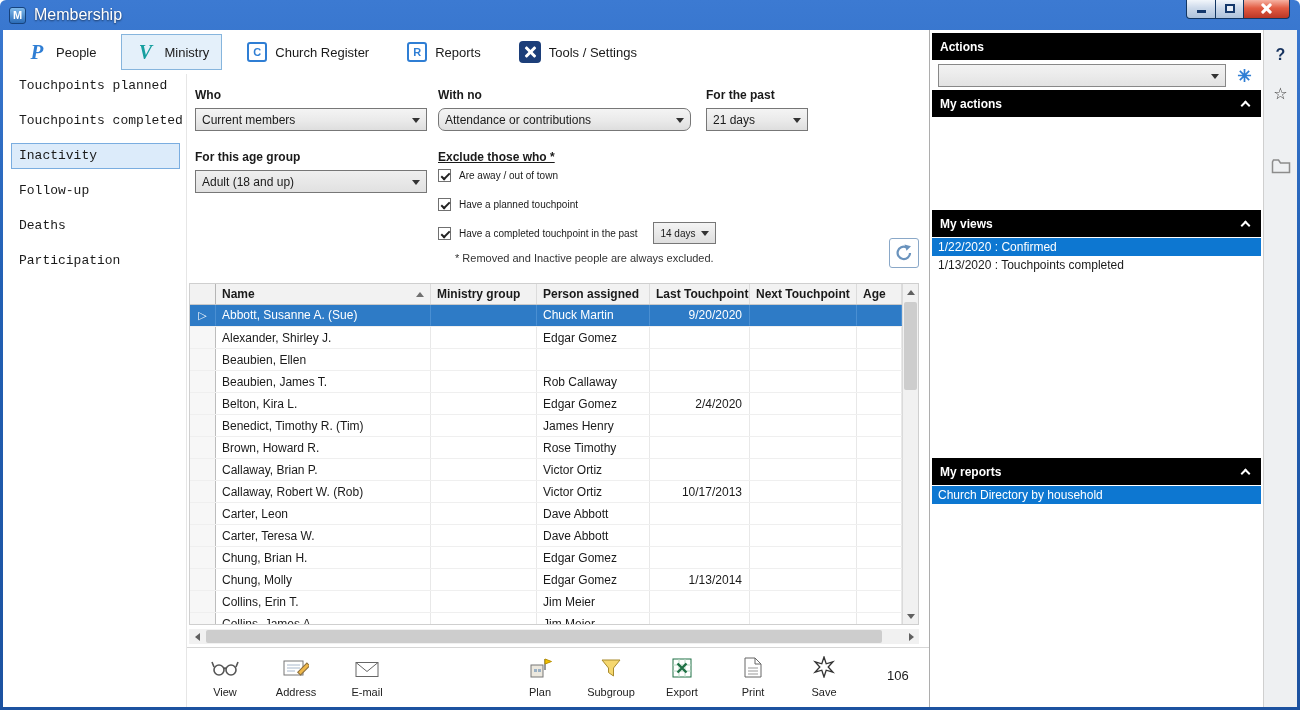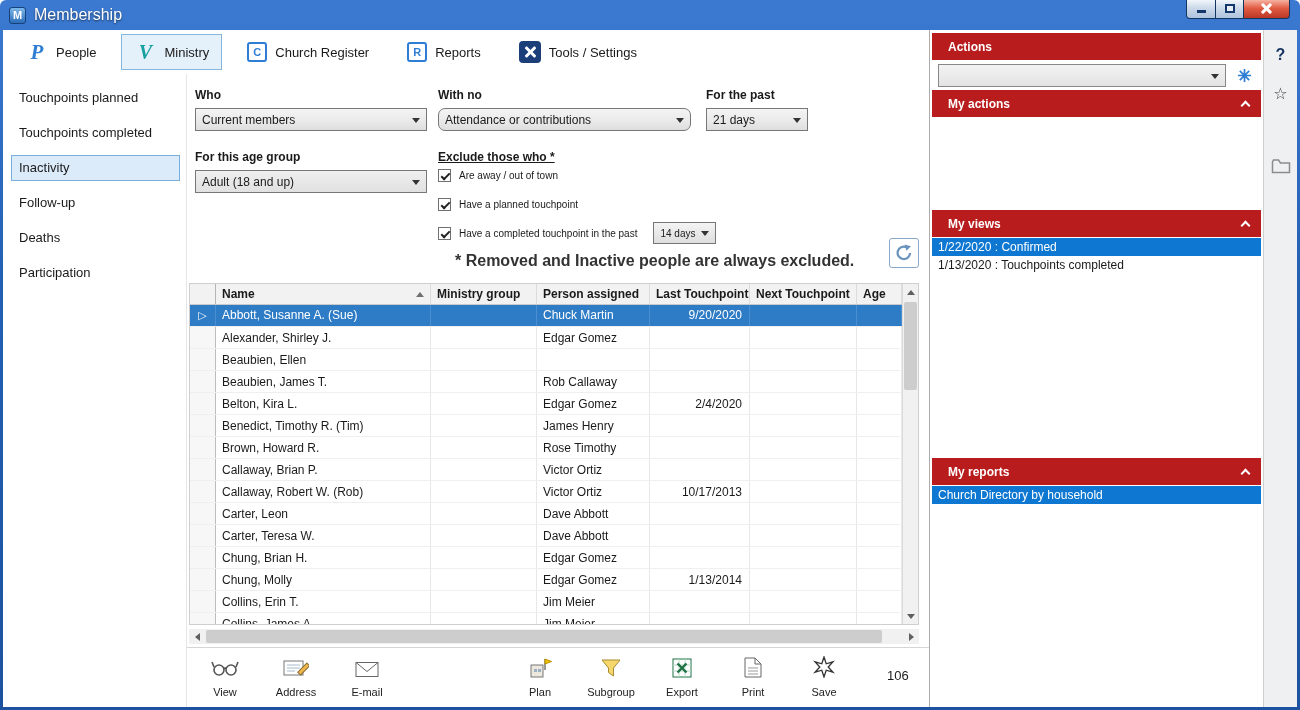--- a/index.html
+++ b/index.html
@@ -34,34 +34,34 @@
   .ti-ministry::before { content:"V"; font-family:"Liberation Serif",serif; font-style:italic; font-size:20px; color:#169f9f; }
   .ti-register,.ti-reports { width:20px; height:20px; border:2px solid #2f7ed4; border-radius:3px; }
   .ti-register::before { content:"C"; font-size:11px; color:#2f7ed4; }
   .ti-reports::before { content:"R"; font-size:11px; color:#2f7ed4; }
   .ti-tools { background:#1c3e79; border-radius:4px; }
   .ti-tools::before,.ti-tools::after { content:""; position:absolute; left:10px; top:4px; width:3px; height:14px; background:#fff; border-radius:1px; }
   .ti-tools::before { transform:rotate(45deg); }
   .ti-tools::after { transform:rotate(-45deg); }
 
   
-  .sidebar { position:absolute; left:0; top:43px; width:183px; bottom:0; padding-top:12px; }
+  .sidebar { position:absolute; left:0; top:31px; width:183px; bottom:0; padding-top:12px;font-family:Liberation Mono, monospace; }
   .side-item { margin:0 6px 9px 8px; height:26px; line-height:24px; padding-left:7px; font-size:13px; border:1px solid transparent; white-space:nowrap; }
   .side-item.selected { background:#dcebfa; border-color:#7aade0; }
 
   
   .main-panel { position:absolute; left:183px; top:44px; width:743px; bottom:0; border-left:1px solid #e6e6e6; }
   .f-label { position:absolute; font-weight:bold; font-size:12px; white-space:nowrap; }
   .combo { position:absolute; height:23px; border:1px solid #777; background:linear-gradient(#f4f4f4,#eaeaea 55%,#dedede); display:flex; align-items:center; padding:0 20px 0 6px; font-size:12px; white-space:nowrap; overflow:hidden; }
   .dd { position:absolute; right:6px; top:9px; border-left:4px solid transparent; border-right:4px solid transparent; border-top:5px solid #333; }
   .cb-row { position:absolute; display:flex; align-items:center; gap:8px; height:22px; font-size:10px; white-space:nowrap; }
   .cb { width:13px; height:13px; border:1px solid #707070; background:#fff; position:relative; flex:0 0 auto; }
   .cb::after { content:""; position:absolute; left:2px; top:3px; width:7px; height:3px; border-left:2px solid #222; border-bottom:2px solid #222; transform:rotate(-45deg); }
   .combo-inline { position:relative; height:22px; border:1px solid #777; background:linear-gradient(#f4f4f4,#dedede); display:flex; align-items:center; padding:0 20px 0 6px; margin-left:8px; }
-  .note { position:absolute; font-size:16px; color:#333;font-weight:bold; }
+  .note { position:absolute; font-size:11px; color:#333; }
   .refresh-btn { position:absolute; width:30px; height:30px; border:1px solid #8aa8c8; border-radius:3px; background:#fff; display:flex; align-items:center; justify-content:center; }
 
   
   .grid { position:absolute; left:2px; top:209px; width:730px; height:342px; border:1px solid #cfcfcf; background:#fff; }
   .grid-header { position:absolute; left:0; top:0; width:712px; height:21px; display:grid; grid-template-columns:26px 215px 106px 113px 100px 107px 1fr; background:#f2f2f2; border-bottom:1px solid #c9c9c9; }
   .h-cell { border-right:1px solid #dcdcdc; display:flex; align-items:center; padding-left:6px; font-weight:bold; font-size:12px; position:relative; white-space:nowrap; overflow:hidden; }
   .h-ind { background:#f2f2f2; border-right:1px solid #b5b5b5; }
   .sort-asc { position:absolute; right:6px; top:8px; border-left:4px solid transparent; border-right:4px solid transparent; border-bottom:5px solid #707070; }
   .grid-rows { position:absolute; left:0; top:21px; width:712px; height:319px; overflow:hidden; }
   .grid-row { display:grid; grid-template-columns:26px 215px 106px 113px 100px 107px 1fr; height:22px; border-bottom:1px solid #efefef; }
@@ -82,21 +82,21 @@
   .hs-thumb { position:absolute; left:17px; top:1px; height:13px; width:676px; background:#cdcdcd; border-radius:2px; }
 
   
   .btoolbar { position:absolute; left:0; right:0; top:573px; bottom:0; border-top:1px solid #d6d6d6; }
   .tb-btn { position:absolute; top:6px; width:58px; height:44px; display:flex; flex-direction:column; align-items:center; justify-content:space-between; font-size:11px; color:#222; }
   .tb-btn .ic { height:24px; display:flex; align-items:flex-end; }
   .tb-count { position:absolute; left:688px; top:20px; font-size:13px;margin-left:12px; }
 
   
   .right-panel { position:absolute; left:926px; top:0; width:334px; bottom:0; border-left:1px solid #adadad; background:#fff; }
-  .rp-header { position:absolute; left:2px; right:2px; height:27px; background:#b91c1c; color:#fff; font-weight:bold; display:flex; align-items:center; padding-left:16px; font-size:12px; }
+  .rp-header { position:absolute; left:2px; right:2px; height:27px; background:#000000; color:#fff; font-weight:bold; display:flex; align-items:center; padding-left:8px; font-size:12px; }
   .chev { position:absolute; right:12px; top:12px; width:7px; height:7px; border-top:2px solid #fff; border-right:2px solid #fff; transform:rotate(-45deg); }
   .rp-combo { position:absolute; left:8px; top:34px; width:288px; height:23px; border:1px solid #888; background:linear-gradient(#f3f3f3,#e3e3e3); }
   .rp-star { position:absolute; left:303px; top:34px; width:23px; height:23px; display:flex; align-items:center; justify-content:center; }
   .rp-list { position:absolute; left:2px; right:2px; }
   .rp-item { height:18px; line-height:18px; padding-left:6px; font-size:12px; white-space:nowrap; overflow:hidden; }
   .rp-item.selected { background:#0d77d1; color:#fff; }
 
   
   .far-strip { position:absolute; left:1260px; top:0; width:34px; bottom:0; background:#eef0f2; border-left:1px solid #cfcfcf; }
   .fs-ic { position:absolute; left:0; width:100%; text-align:center; }

